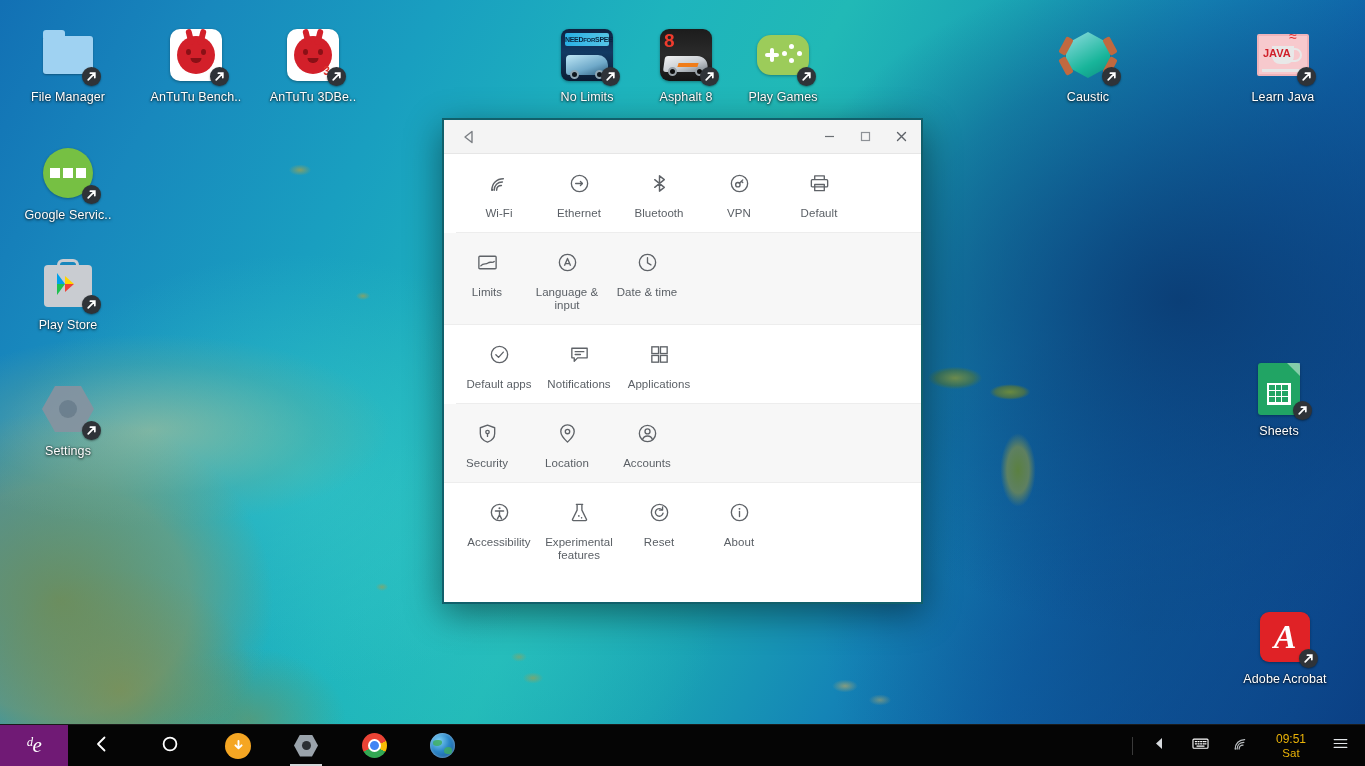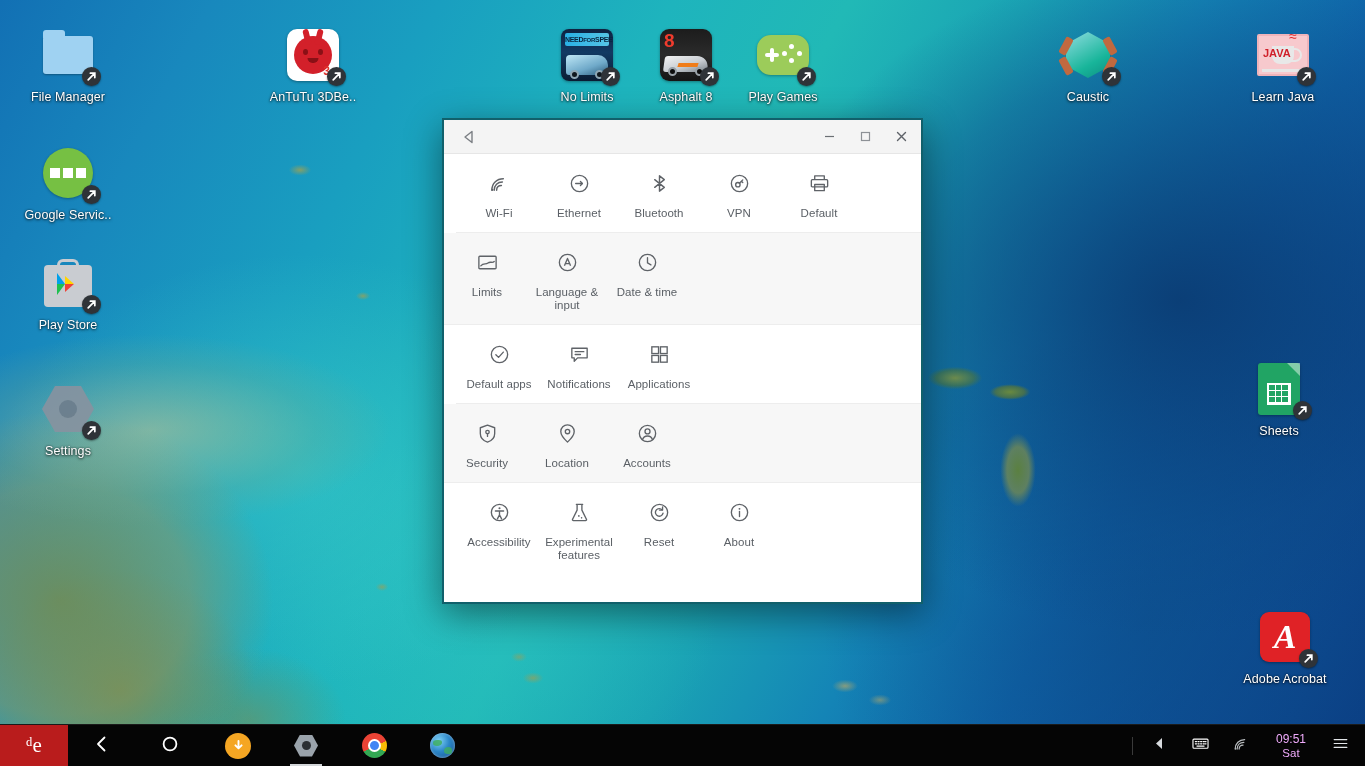--- a/index.html
+++ b/index.html
@@ -239,22 +239,22 @@
   }
 
   
   #taskbar {
     position: absolute; left: 0; bottom: 0; width: 1365px; height: 42px;
     background: #050505; display: flex; align-items: center; justify-content: space-between;
     border-top: 1px solid #1a1a1a;
   }
   .tb-left { display: flex; align-items: center; height: 42px; }
   .tb-logo {
-    width: 68px; height: 42px; background: #b91c1c; display:flex; align-items:center; justify-content:center;
-    color:#fff; font-size:21px; font-family:"Liberation Serif", serif; cursor:pointer;
+    width: 68px; height: 42px; background: #701a75; display:flex; align-items:center; justify-content:center;
+    color:#fff; font-size:21px; font-family:"Liberation Serif", serif; font-style:italic; cursor:pointer;
   }
   .tb-item {
     width: 68px; height: 42px; display:flex; align-items:center; justify-content:center;
     cursor:pointer; position: relative;
   }
   .tb-item.active:after {
     content:''; position:absolute; bottom:0; left:18px; right:18px; height:3px; background:#d2d5d8;
   }
   .tb-item svg { width: 20px; height: 20px; }
 
@@ -274,51 +274,70 @@
     background:#3fae62; border-radius:50% 40% 60% 50%; opacity:.85; }
   .ic-globe:before { content:''; position:absolute; right:3px; bottom:4px; width:8px; height:7px;
     background:#3fae62; border-radius:60% 50% 40% 50%; opacity:.8; }
 
   .tb-right { display:flex; align-items:center; height:42px; padding-right:4px; }
   .tb-sep { width:1px; height:18px; background:#3a3a3a; margin:0 6px 0 2px; }
   .tb-ritem { height:42px; padding:0 11px; display:flex; align-items:center; justify-content:center;
     cursor:pointer; color:#cfd2d5; }
   .tb-ritem svg { width:19px; height:19px; }
   .tb-clock { display:flex; flex-direction:column; align-items:center; justify-content:center;
-    color:#f0abfc; font-size:12px; line-height:14px; padding:0 14px; height:42px; cursor:pointer; }
+    color:#eab308; font-size:12px; line-height:14px; padding:0 14px; height:42px; cursor:pointer; }
   .tb-clock .d { font-size:11.5px; }
 </style>
 </head>
 <body>
 
 <div id="desktop">
 
   <div class="dicon" style="left:12px; top:26px;">
     <div class="art">
       <div class="art-folder"></div>
       <span class="shortcut">
         <svg viewBox="0 0 10 10">
             <path d="M2 8 L8 2 M4 2 H8 V6" stroke="#fff" stroke-width="1.6" fill="none" stroke-linecap="round"></path>
           </svg>
       </span>
     </div>
     <div class="lbl">File Manager</div>
   </div>
 
-
-  <div class="dicon" style="left:257px; top:26px;">
+  <div class="dicon" style="left:140px; top:26px;">
     <div class="art">
       <div class="art-sq antutu">
         <div class="bunny">
             <div class="face">
               <i></i>
               <i></i>
               <b></b>
             </div>
           </div>
+      </div>
+      <span class="shortcut">
+        <svg viewBox="0 0 10 10">
+            <path d="M2 8 L8 2 M4 2 H8 V6" stroke="#fff" stroke-width="1.6" fill="none" stroke-linecap="round"></path>
+          </svg>
+      </span>
+    </div>
+    <div class="lbl">AnTuTu Bench..</div>
+  </div>
+
+  <div class="dicon" style="left:257px; top:26px;">
+    <div class="art">
+      <div class="art-sq antutu">
+        <div class="bunny">
+            <div class="face">
+              <i></i>
+              <i></i>
+              <b></b>
+            </div>
+          </div>
         <span class="badge3">3</span>
       </div>
       <span class="shortcut">
         <svg viewBox="0 0 10 10">
             <path d="M2 8 L8 2 M4 2 H8 V6" stroke="#fff" stroke-width="1.6" fill="none" stroke-linecap="round"></path>
           </svg>
       </span>
     </div>
     <div class="lbl">AnTuTu 3DBe..</div>
   </div>

